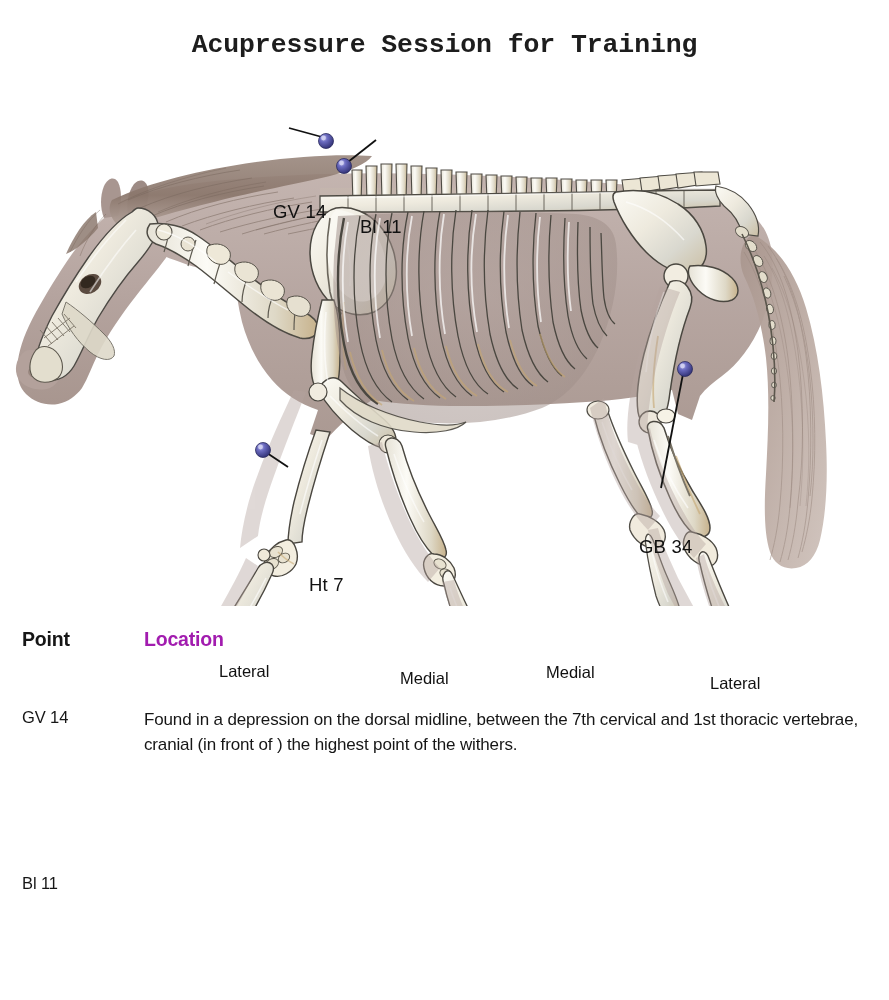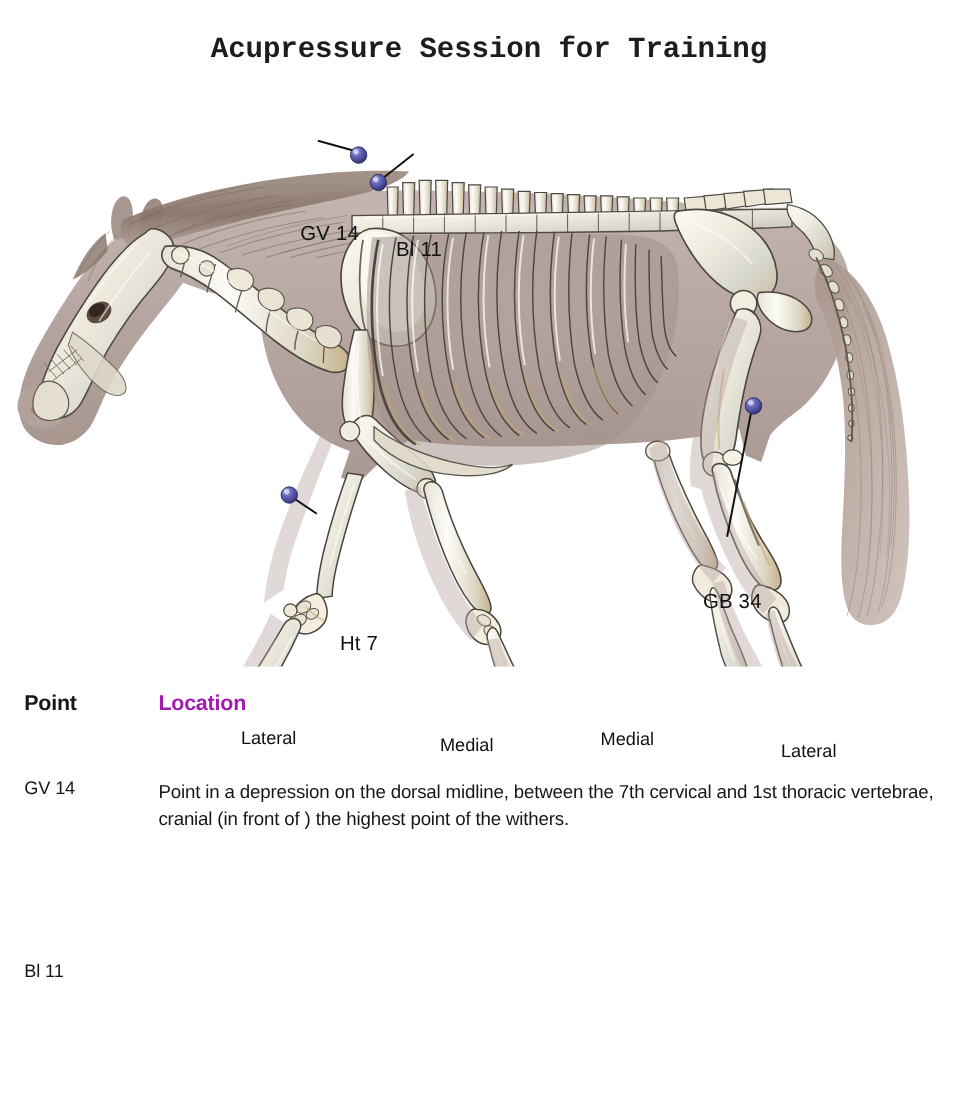--- a/index.html
+++ b/index.html
@@ -679,20 +679,20 @@
 
 <div id="point-table">
 
   <div class="table-header">
     <div class="th-point">Point</div>
     <div class="th-location">Location</div>
   </div>
 
   <div class="table-row" id="row-gv14">
     <div class="cell-point">GV 14</div>
-    <div class="cell-location">Point in a depression on the dorsal midline, between the 7th cervical and 1st thoracic vertebrae, cranial (in front of ) the highest point of the withers.</div>
+    <div class="cell-location">Found in a depression on the dorsal midline, between the 7th cervical and 1st thoracic vertebrae, cranial (in front of ) the highest point of the withers.</div>
   </div>
 
   <div class="table-row" id="row-bl11">
     <div class="cell-point">Bl 11</div>
   </div>
 
 </div>
 
 </body></html>

